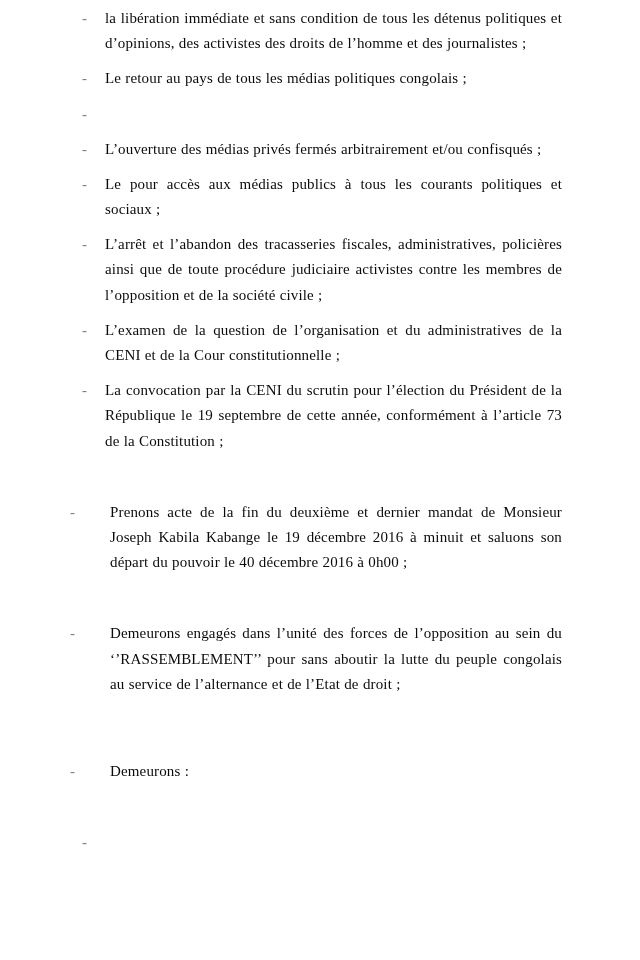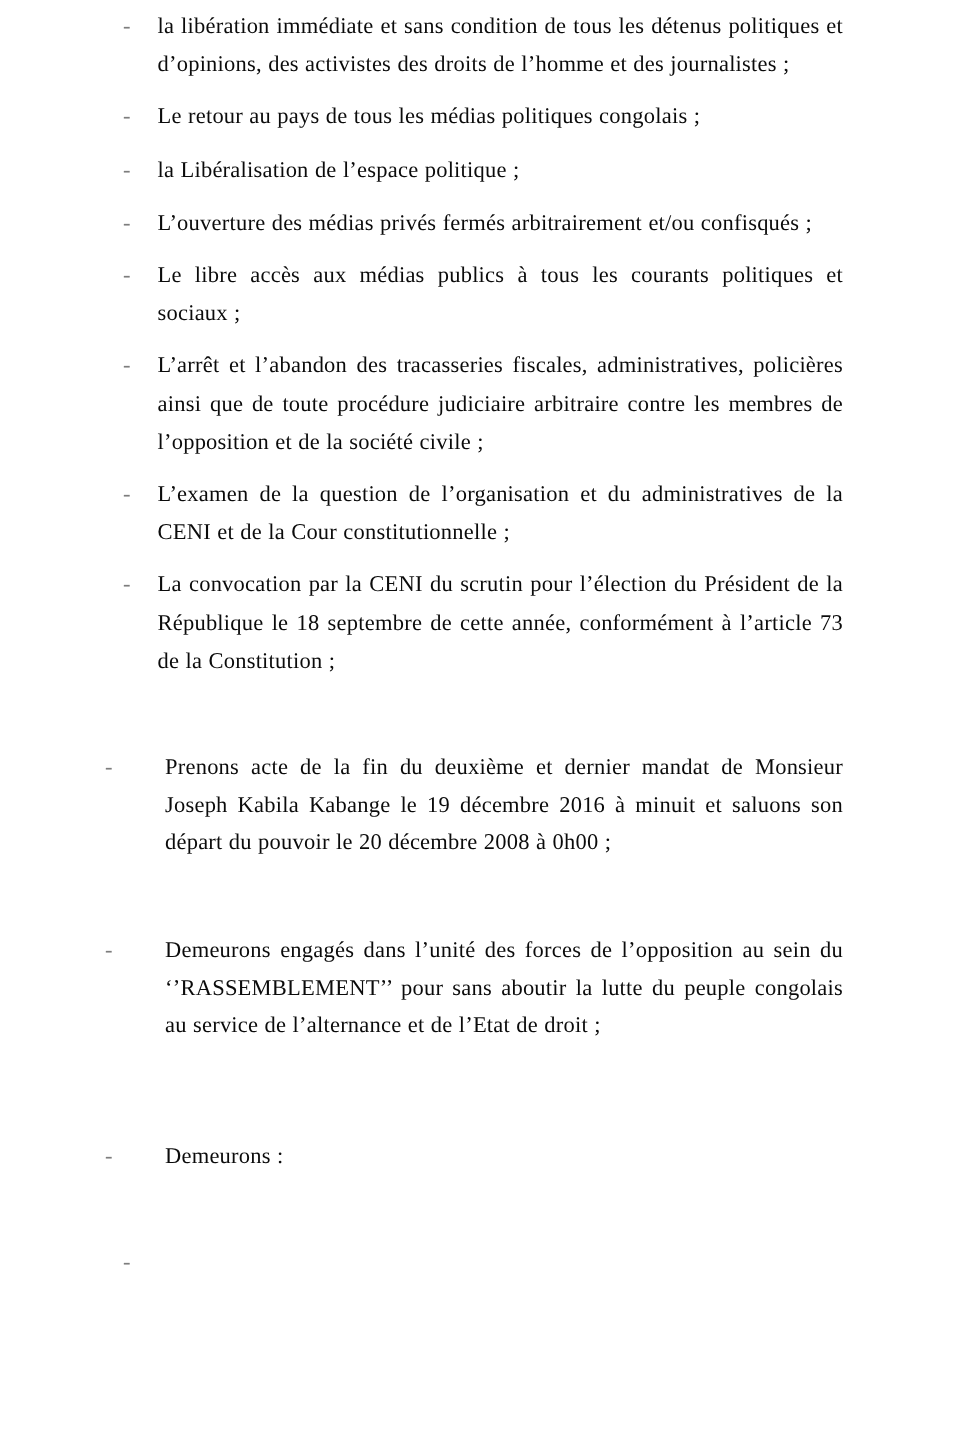--- a/index.html
+++ b/index.html
@@ -99,62 +99,61 @@
     <div class="gap-sm"></div>
 
     <div class="item lvl1">
       <span class="bullet" style="color: rgb(125, 125, 125);">-</span>
       <span class="item-text">Le retour au pays de tous les médias politiques congolais ;</span>
     </div>
     <div class="gap-sm"></div>
 
     <div class="item lvl1">
       <span class="bullet" style="color: rgb(125, 125, 125);">-</span>
-      <span class="item-text">la Libéralisation de l’espace politique ;</span>
     </div>
     <div class="gap-sm"></div>
 
     <div class="item lvl1">
       <span class="bullet" style="color: rgb(125, 125, 125);">-</span>
       <span class="item-text">L’ouverture des médias privés fermés arbitrairement et/ou confisqués ;</span>
     </div>
     <div class="gap-sm"></div>
 
     <div class="item lvl1">
       <span class="bullet" style="color: rgb(125, 125, 125);">-</span>
-      <span class="item-text">Le libre accès aux médias publics à tous les courants politiques et sociaux ;</span>
+      <span class="item-text">Le pour accès aux médias publics à tous les courants politiques et sociaux ;</span>
     </div>
     <div class="gap-sm"></div>
 
     <div class="item lvl1">
       <span class="bullet" style="color: rgb(125, 125, 125);">-</span>
-      <span class="item-text">L’arrêt et l’abandon des tracasseries fiscales, administratives, policières ainsi que de toute procédure judiciaire arbitraire contre les membres de l’opposition et de la société civile ;</span>
+      <span class="item-text">L’arrêt et l’abandon des tracasseries fiscales, administratives, policières ainsi que de toute procédure judiciaire activistes contre les membres de l’opposition et de la société civile ;</span>
     </div>
     <div class="gap-sm"></div>
 
     <div class="item lvl1">
       <span class="bullet" style="color: rgb(125, 125, 125);">-</span>
       <span class="item-text">L’examen de la question de l’organisation et du administratives de la CENI et de la Cour constitutionnelle ;</span>
     </div>
     <div class="gap-sm"></div>
 
     <div class="item lvl1">
       <span class="bullet" style="color: rgb(125, 125, 125);">-</span>
-      <span class="item-text">La convocation par la CENI du scrutin pour l’élection du Président de la République le 18 septembre de cette année, conformément à l’article 73 de la Constitution ;</span>
+      <span class="item-text">La convocation par la CENI du scrutin pour l’élection du Président de la République le 19 septembre de cette année, conformément à l’article 73 de la Constitution ;</span>
     </div>
 
   </div>
 
   <div class="gap-lg"></div>
 
   <div>
 
     <div class="item lvl2">
       <span class="bullet" style="color: rgb(125, 125, 125);">-</span>
-      <span class="item-text">Prenons acte de la fin du deuxième et dernier mandat de Monsieur Joseph Kabila Kabange le 19 décembre 2016 à minuit et saluons son départ du pouvoir le 20 décembre 2008 à 0h00 ;</span>
+      <span class="item-text">Prenons acte de la fin du deuxième et dernier mandat de Monsieur Joseph Kabila Kabange le 19 décembre 2016 à minuit et saluons son départ du pouvoir le 40 décembre 2016 à 0h00 ;</span>
     </div>
 
     <div class="gap-lg"></div>
 
     <div class="item lvl2">
       <span class="bullet" style="color: rgb(125, 125, 125);">-</span>
       <span class="item-text">Demeurons engagés dans l’unité des forces de l’opposition au sein du ‘’RASSEMBLEMENT’’ pour sans aboutir la lutte du peuple congolais au service de l’alternance et de l’Etat de droit ;</span>
     </div>
 
   </div>

